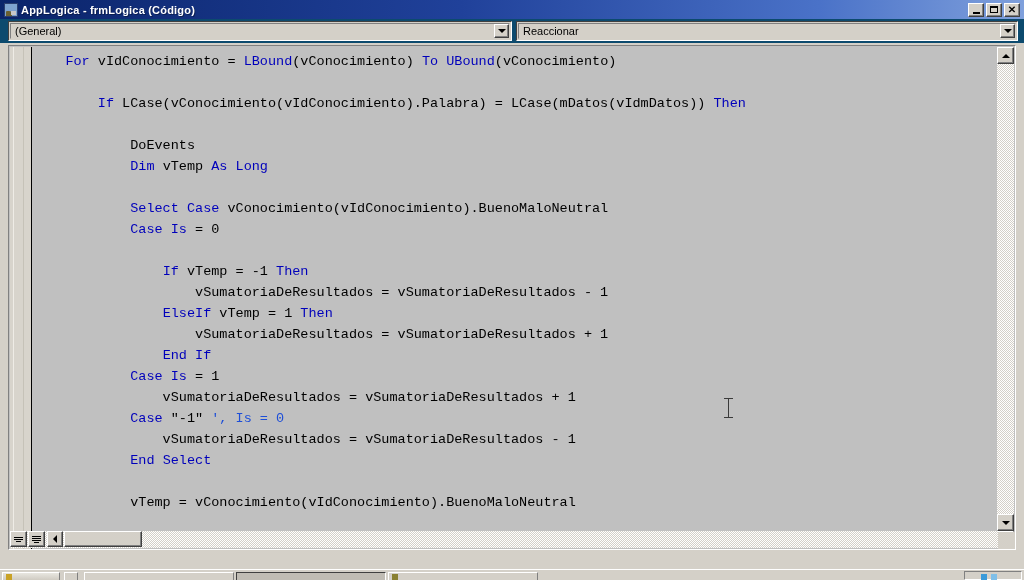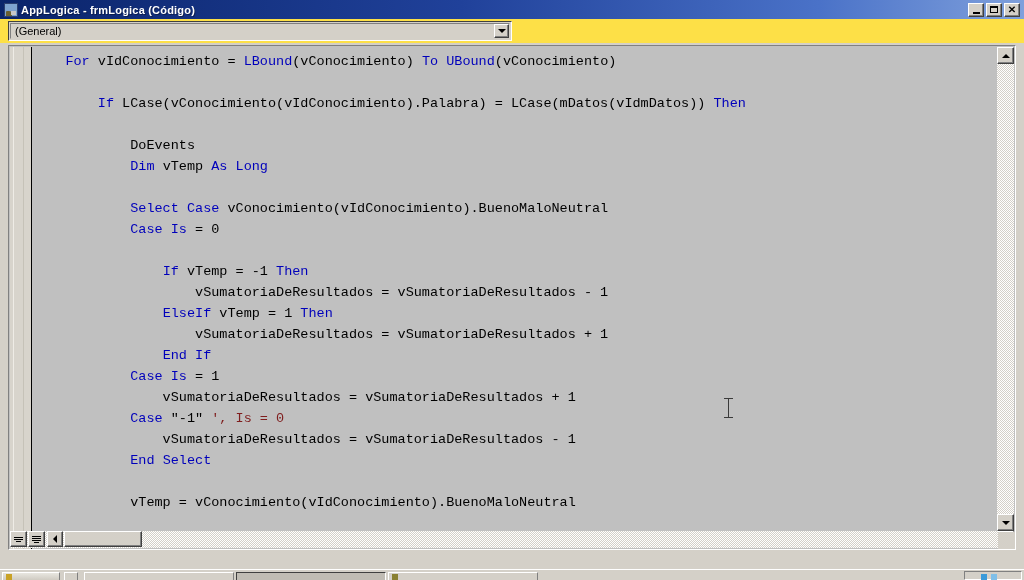--- a/index.html
+++ b/index.html
@@ -117,21 +117,21 @@
     box-sizing: border-box;
   }
   .tb-btn.close .gl { font-weight: bold; font-size: 10px; }
 
   
   #combobar {
     position: absolute;
     left: 0; top: 19px;
     width: 1024px;
     height: 24px;
-    background: #fde047;
+    background: #0c4a6e;
     box-sizing: border-box;
   }
   .combo {
     position: absolute;
     top: 2px;
     height: 20px;
     background: #d4d0c8;
     border-top: 1px solid #404040;
     border-left: 1px solid #404040;
     border-right: 1px solid #ffffff;
@@ -227,21 +227,21 @@
     font-family: "Liberation Mono", "DejaVu Sans Mono", monospace;
     font-size: 13.5px;
     line-height: 21px;
     color: #000000;
     white-space: pre;
     padding-top: 4px;
     box-sizing: border-box;
   }
   #code .ln { height: 21px; white-space: pre; }
   .kw  { color: #0000bb; }
-  .cm  { color: #7f1d1d; }
+  .cm  { color: #1d4ed8; }
   .st  { color: #000000; }
 
   
   #mouse-caret {
     position: absolute;
     left: 715px; top: 352px;
     width: 9px; height: 20px;
     pointer-events: none;
   }
   #mouse-caret::before,
@@ -489,20 +489,28 @@
 
   <div id="combobar">
     <div class="combo" id="combo-general">
       <div class="inner">
         <span class="text">(General)</span>
       </div>
       <div class="arrowbtn">
         <span class="arrow-down"></span>
       </div>
     </div>
+    <div class="combo" id="combo-proc">
+      <div class="inner">
+        <span class="text">Reaccionar</span>
+      </div>
+      <div class="arrowbtn">
+        <span class="arrow-down"></span>
+      </div>
+    </div>
   </div>
 
   <div id="codepane">
 
     <div id="margin-indicator">
       <div class="hl"></div>
       <div class="hl2"></div>
     </div>
 
     <div id="code"><div class="ln"><span class="st">    </span><span class="kw">For</span><span class="st"> vIdConocimiento = </span><span class="kw">LBound</span><span class="st">(vConocimiento) </span><span class="kw">To</span><span class="st"> </span><span class="kw">UBound</span><span class="st">(vConocimiento)</span></div><div class="ln">&nbsp;</div><div class="ln"><span class="st">        </span><span class="kw">If</span><span class="st"> LCase(vConocimiento(vIdConocimiento).Palabra) = LCase(mDatos(vIdmDatos)) </span><span class="kw">Then</span></div><div class="ln">&nbsp;</div><div class="ln"><span class="st">            DoEvents</span></div><div class="ln"><span class="st">            </span><span class="kw">Dim</span><span class="st"> vTemp </span><span class="kw">As</span><span class="st"> </span><span class="kw">Long</span></div><div class="ln">&nbsp;</div><div class="ln"><span class="st">            </span><span class="kw">Select</span><span class="st"> </span><span class="kw">Case</span><span class="st"> vConocimiento(vIdConocimiento).BuenoMaloNeutral</span></div><div class="ln"><span class="st">            </span><span class="kw">Case</span><span class="st"> </span><span class="kw">Is</span><span class="st"> = 0</span></div><div class="ln">&nbsp;</div><div class="ln"><span class="st">                </span><span class="kw">If</span><span class="st"> vTemp = -1 </span><span class="kw">Then</span></div><div class="ln"><span class="st">                    vSumatoriaDeResultados = vSumatoriaDeResultados - 1</span></div><div class="ln"><span class="st">                </span><span class="kw">ElseIf</span><span class="st"> vTemp = 1 </span><span class="kw">Then</span></div><div class="ln"><span class="st">                    vSumatoriaDeResultados = vSumatoriaDeResultados + 1</span></div><div class="ln"><span class="st">                </span><span class="kw">End</span><span class="st"> </span><span class="kw">If</span></div><div class="ln"><span class="st">            </span><span class="kw">Case</span><span class="st"> </span><span class="kw">Is</span><span class="st"> = 1</span></div><div class="ln"><span class="st">                vSumatoriaDeResultados = vSumatoriaDeResultados + 1</span></div><div class="ln"><span class="st">            </span><span class="kw">Case</span><span class="st"> "-1" </span><span class="cm">', Is = 0</span></div><div class="ln"><span class="st">                vSumatoriaDeResultados = vSumatoriaDeResultados - 1</span></div><div class="ln"><span class="st">            </span><span class="kw">End</span><span class="st"> </span><span class="kw">Select</span></div><div class="ln">&nbsp;</div><div class="ln"><span class="st">            vTemp = vConocimiento(vIdConocimiento).BuenoMaloNeutral</span></div><div class="ln">&nbsp;</div></div>

